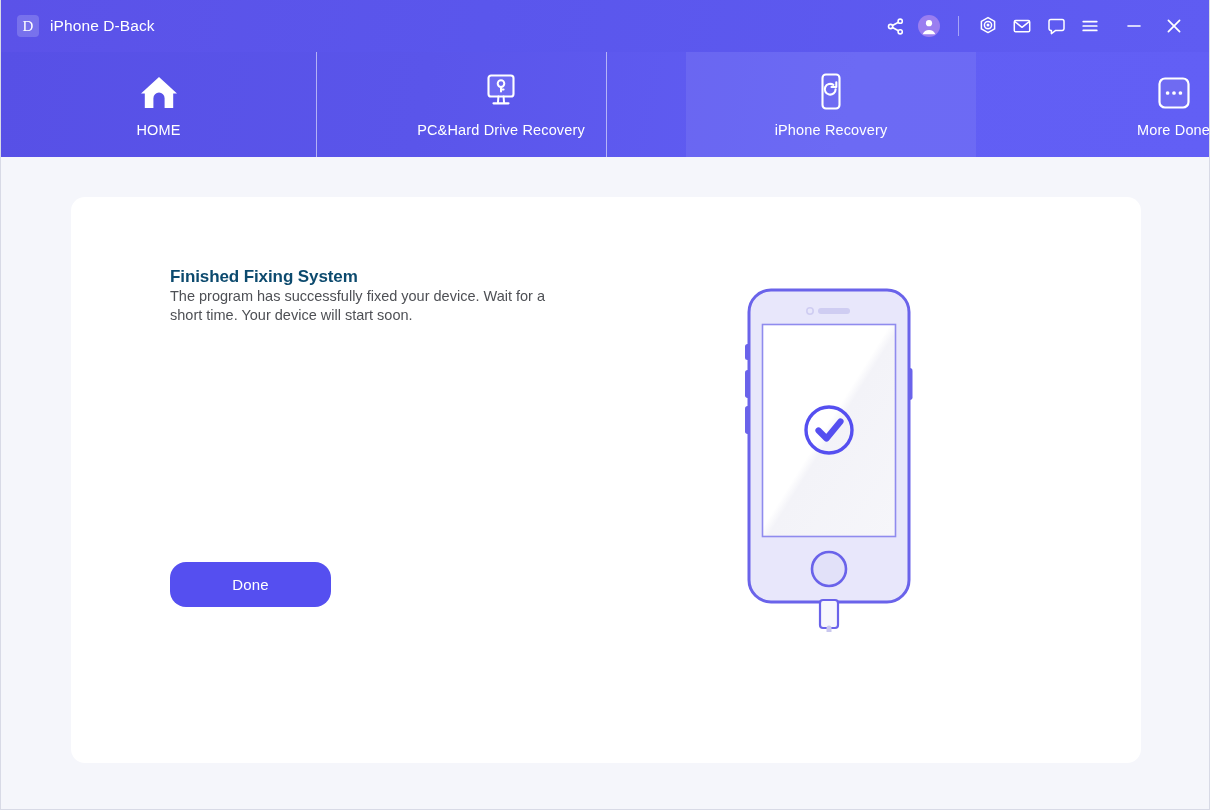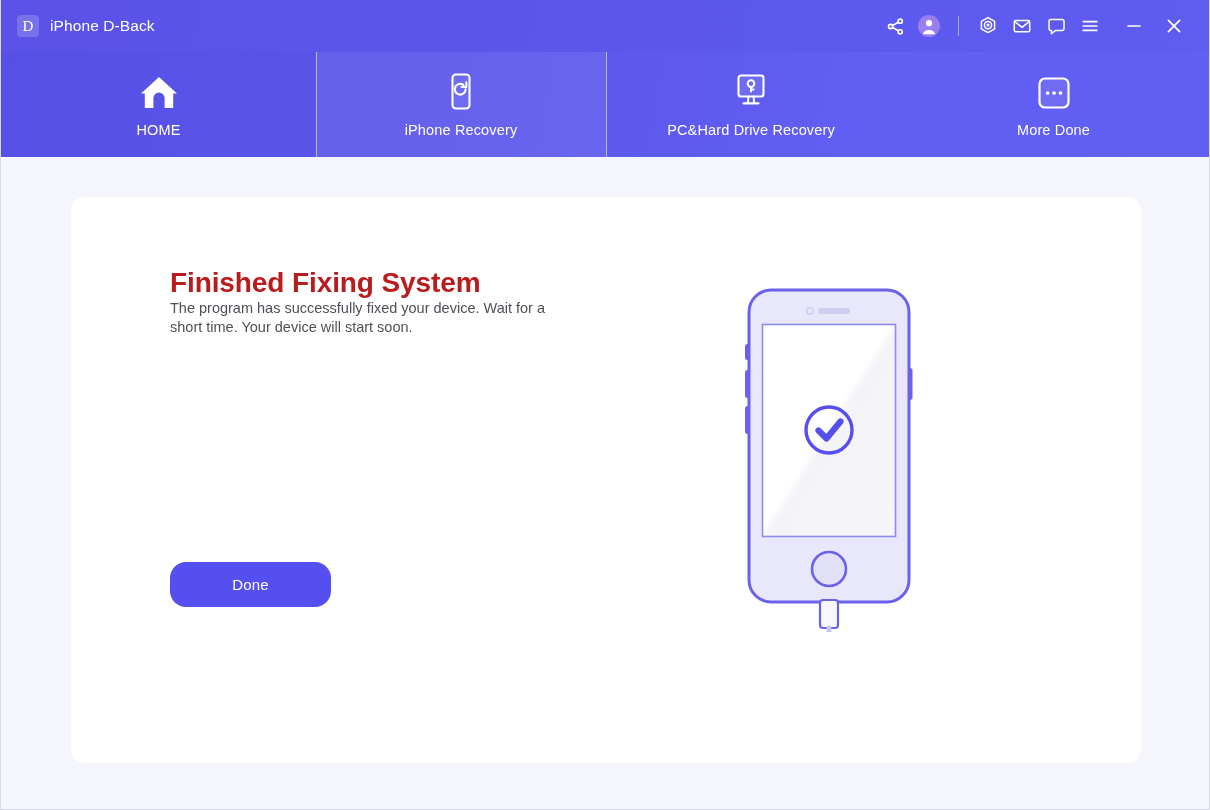--- a/index.html
+++ b/index.html
@@ -86,20 +86,21 @@
 
   .tb-gap-small { width: 6px; }
   .tb-gap-pre-min { width: 10px; }
 
   
   .nav-tabs {
     position: relative;
     height: 105px;
     display: flex;
     background: linear-gradient(100deg, #5750e6 0%, #5a55ea 35%, #615ef4 70%, #625ff5 100%);
+    gap: 40px;
   }
 
   .nav-tab {
     position: relative;
     flex: 0 0 auto;
     display: flex;
     flex-direction: column;
     align-items: center;
     justify-content: center;
     cursor: pointer;
@@ -159,23 +160,23 @@
   }
 
   .panel-left {
     position: absolute;
     left: 99px;
     top: 70px;
     width: 420px;
   }
 
   .headline {
-    font-size: 28px;
+    font-size: 17px;
     font-weight: bold;
-    color: #b91c1c;
+    color: #0c4a6e;
     letter-spacing: -0.1px;
   }
 
   .subtext {
     font-size: 14.5px;
     line-height: 19px;
     color: #4e5055;
     width: 395px;
   }
 
@@ -295,42 +296,42 @@
 
     <div class="nav-tab w-home">
       <div class="tab-icon">
         <svg width="44" height="40" viewBox="0 0 44 40">
           <path d="M22 4 L40 20.5 L36.2 20.5 L36.2 35 L27.6 35 L27.6 25.2 a5.6 5.6 0 0 0 -11.2 0 L16.4 35 L7.8 35 L7.8 20.5 L4 20.5 Z" fill="#ffffff"></path>
         </svg>
       </div>
       <div class="tab-label">HOME</div>
     </div>
 
-    <div class="nav-tab w-iphone">
-      <div class="tab-icon">
-        <svg width="32" height="42" viewBox="0 0 32 42" fill="none">
-          <rect x="7.5" y="2.5" width="17" height="34" rx="3.4" fill="#6f6bf2" stroke="#ffffff" stroke-width="2.1"></rect>
-          <path d="M20.6 17.2 a5.4 5.4 0 1 1 -2.2 -4.3" stroke="#ffffff" stroke-width="2.1" stroke-linecap="round"></path>
-          <path d="M21.3 10.2 L21.3 15.0 L16.5 15.0" stroke="#ffffff" stroke-width="2.1" stroke-linecap="round" stroke-linejoin="round" fill="none"></path>
-        </svg>
-      </div>
-      <div class="tab-label">iPhone Recovery</div>
-    </div>
-
     <div class="nav-tab w-pc">
       <div class="tab-icon">
         <svg width="38" height="42" viewBox="0 0 38 42" fill="none">
           <rect x="6.5" y="3.5" width="25" height="21" rx="2.6" fill="#6f6bf2" stroke="#ffffff" stroke-width="2.1"></rect>
           <circle cx="19" cy="11.6" r="3.3" fill="none" stroke="#ffffff" stroke-width="2"></circle>
           <path d="M19 15.2 L19 19.4 M19 17.4 L21.6 17.4" stroke="#ffffff" stroke-width="2" stroke-linecap="round"></path>
           <path d="M16.4 24.5 L16.0 30.2 M21.6 24.5 L22.0 30.2" stroke="#ffffff" stroke-width="2" stroke-linecap="round"></path>
           <line x1="11.5" y1="31.3" x2="26.5" y2="31.3" stroke="#ffffff" stroke-width="2.2" stroke-linecap="round"></line>
         </svg>
       </div>
       <div class="tab-label">PC&amp;Hard Drive Recovery</div>
+    </div>
+
+    <div class="nav-tab w-iphone">
+      <div class="tab-icon">
+        <svg width="32" height="42" viewBox="0 0 32 42" fill="none">
+          <rect x="7.5" y="2.5" width="17" height="34" rx="3.4" fill="#6f6bf2" stroke="#ffffff" stroke-width="2.1"></rect>
+          <path d="M20.6 17.2 a5.4 5.4 0 1 1 -2.2 -4.3" stroke="#ffffff" stroke-width="2.1" stroke-linecap="round"></path>
+          <path d="M21.3 10.2 L21.3 15.0 L16.5 15.0" stroke="#ffffff" stroke-width="2.1" stroke-linecap="round" stroke-linejoin="round" fill="none"></path>
+        </svg>
+      </div>
+      <div class="tab-label">iPhone Recovery</div>
     </div>
 
     <div class="nav-tab w-more">
       <div class="tab-icon">
         <svg width="34" height="34" viewBox="0 0 34 34" fill="none">
           <rect x="2.5" y="2.5" width="29" height="29" rx="5.5" fill="#6f6bf2" stroke="#ffffff" stroke-width="2.2"></rect>
           <circle cx="10.6" cy="17" r="1.85" fill="#ffffff"></circle>
           <circle cx="17" cy="17" r="1.85" fill="#ffffff"></circle>
           <circle cx="23.4" cy="17" r="1.85" fill="#ffffff"></circle>
         </svg>

